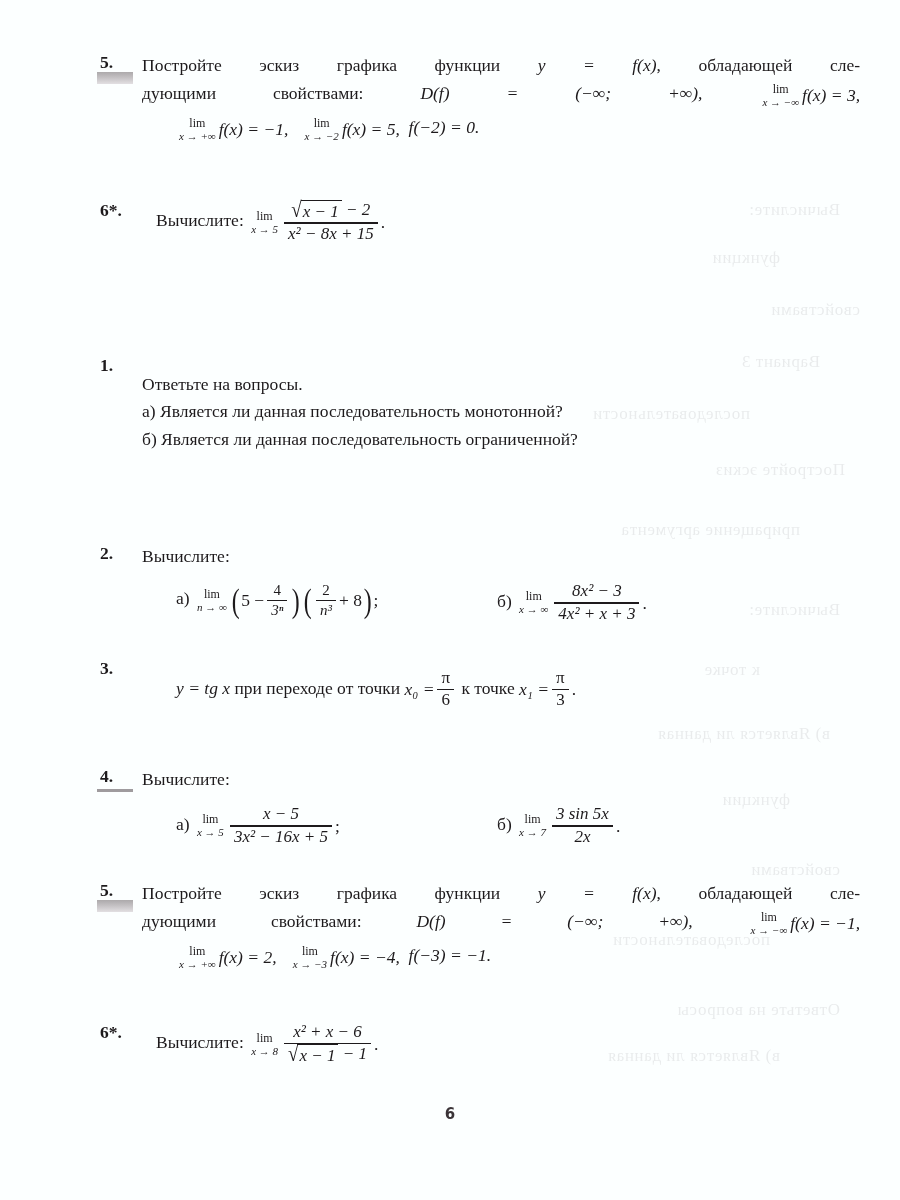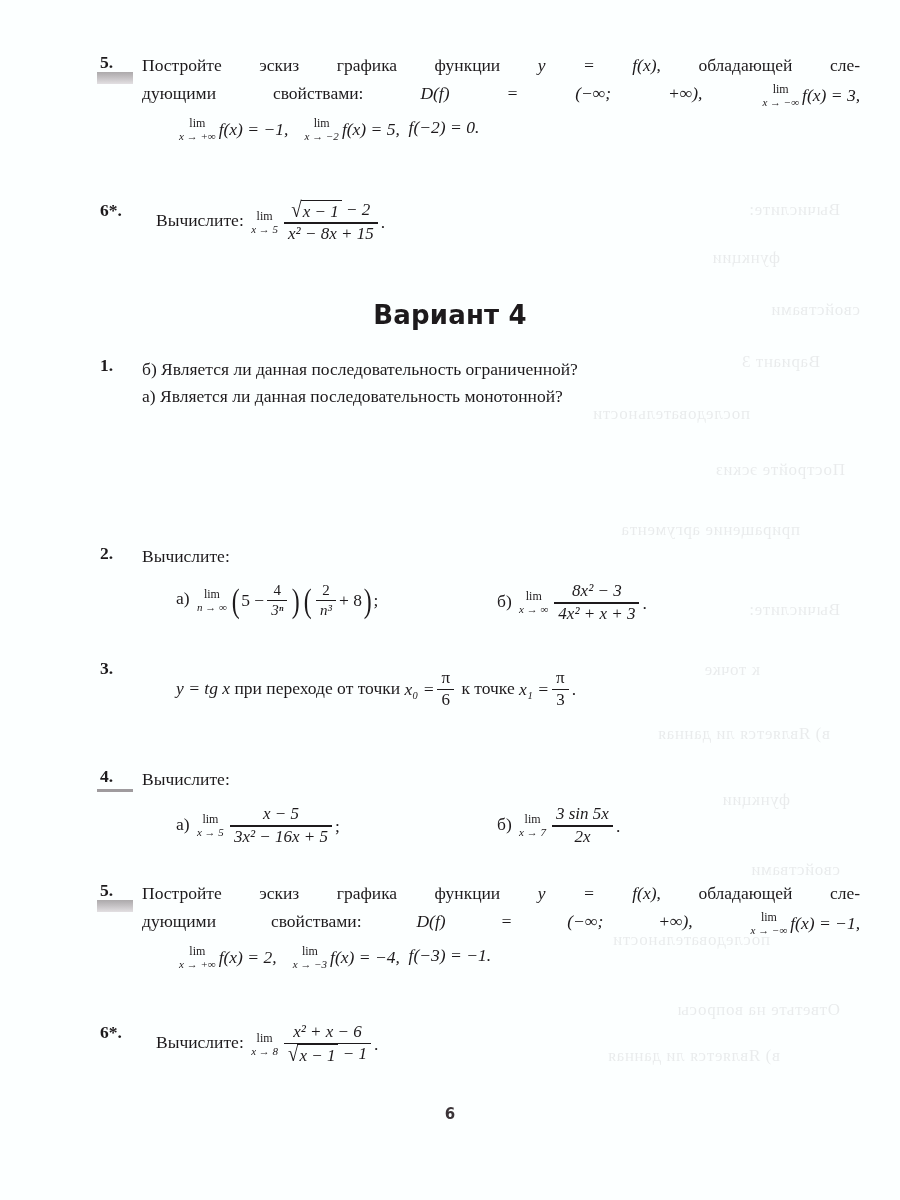--- a/index.html
+++ b/index.html
@@ -280,29 +280,29 @@
             </span>
             <span class="bar"></span>
             <span class="den mi">x² − 8x + 15</span>
           </span>
           <span>.</span>
         </span>
       </div>
     </div>
   </div>
 
-  <div class="variant-title" style="top:300px;">Вариант 4</div>
 
   <div class="problem" style="left:96px; top:355px;">
     <div class="marker">
       <span>1.</span>
     </div>
     <div class="body-col">
+      <div class="ln" style="margin-top:16px;">Ответьте на вопросы.</div>
+      <div class="ln" style="margin-top:1px;">а) Является ли данная последовательность монотонной?</div>
       <div class="ln" style="margin-top:1px;">б) Является ли данная последовательность ограниченной?</div>
-      <div class="ln" style="margin-top:1px;">а) Является ли данная последовательность монотонной?</div>
     </div>
   </div>
 
   <div class="problem" style="left:96px; top:543px;">
     <div class="marker">
       <span>2.</span>
     </div>
     <div class="body-col">
       <div class="ln">Вычислите:</div>
       <div class="two-col" style="margin-top:12px;">

